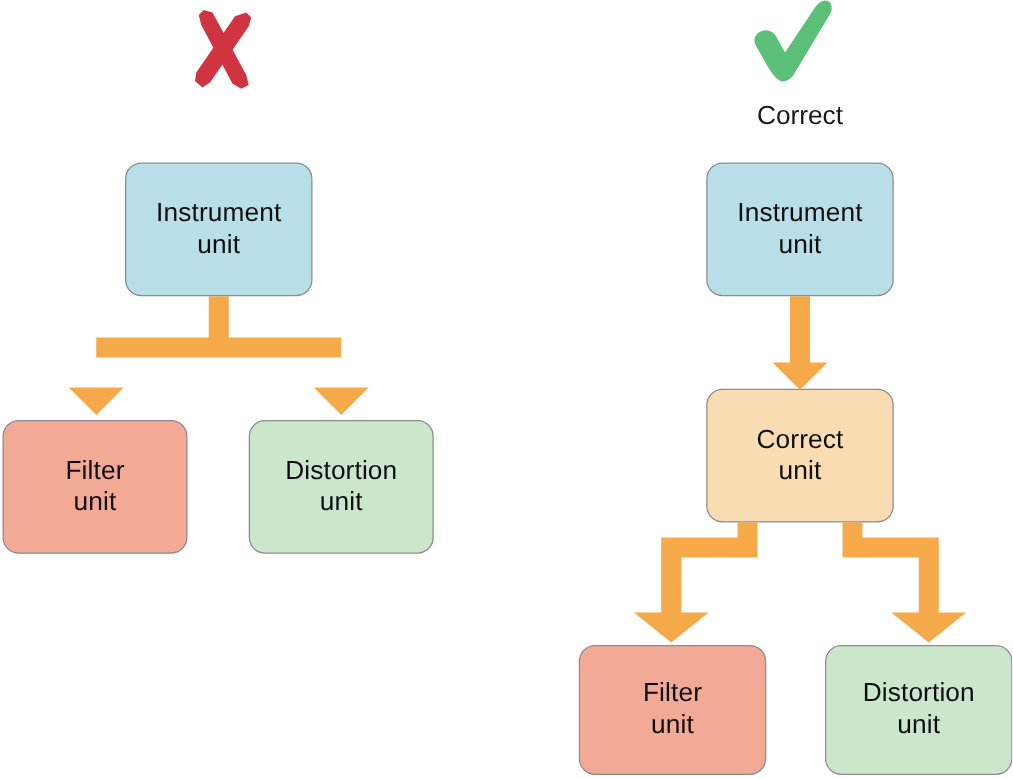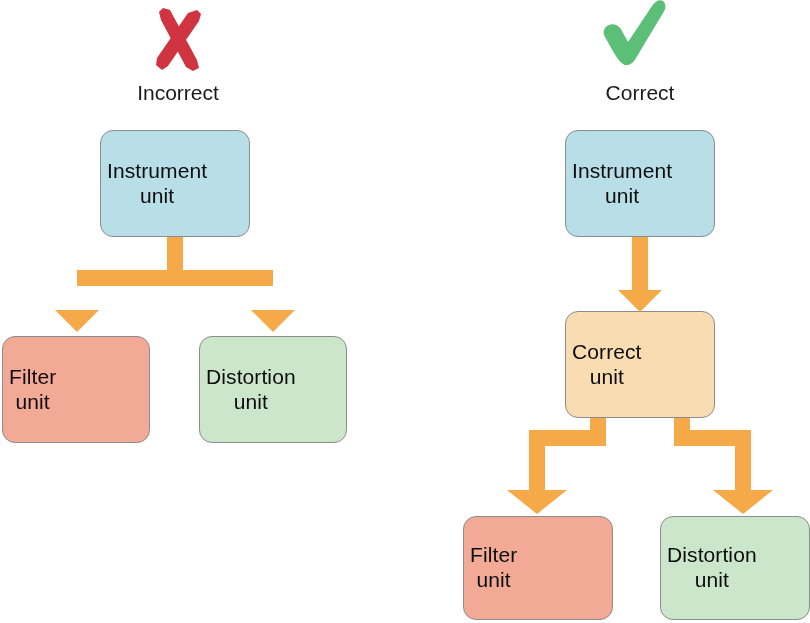--- a/index.html
+++ b/index.html
@@ -28,21 +28,21 @@
     white-space: nowrap;
     line-height: 1;
   }
   .node-box {
     position: absolute;
     box-sizing: border-box;
     border: 1.4px solid #8c8c8c;
     border-radius: 13px;
     display: flex;
     align-items: center;
-    justify-content: flex-start;
+    justify-content: center;
     text-align: center;
     font-size: 21px;
     color: #0d0d0d;
     line-height: 1.18;
     letter-spacing: 0.1px;
   }
   .node-label {
     display: block;
     white-space: pre-line;
     padding: 0 6px;
@@ -59,21 +59,20 @@
 </head>
 <body>
 
 <div id="canvas">
 
   <svg class="mark-icon" style="left:150px; top:4px; width:56px; height:70px;" viewBox="0 0 56 70">
     <path d="M9 8 L13 4 L20 6 L47 56 L49 64 L43 67 L36 63 L11 16 Z" fill="#cf3440"></path>
     <path d="M47 6 L51 10 L49 17 L18 62 L12 66 L6 61 L7 54 L38 9 Z" fill="#cf3440"></path>
   </svg>
 
-  <div class="panel-caption" style="left:0px; top:82px; width:356px;">Incorrect</div>
 
   <div class="node-box" style="left:100px; top:130px; width:150px; height:107px; background:#b8dfe8;">
     <span class="node-label">Instrument
 unit</span>
   </div>
 
   <div class="node-box" style="left:2px; top:336px; width:148px; height:107px; background:#f2a996;">
     <span class="node-label">Filter
 unit</span>
   </div>

